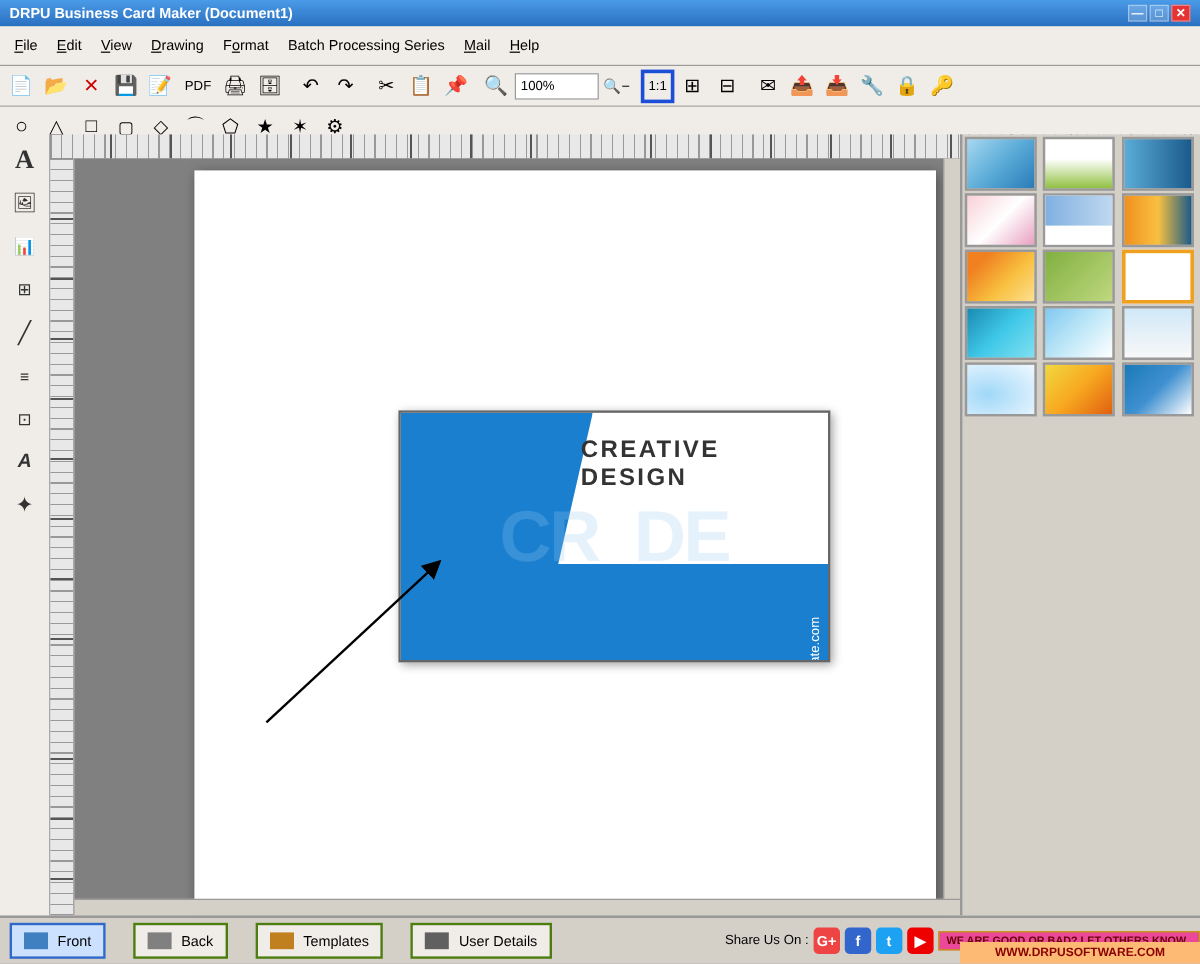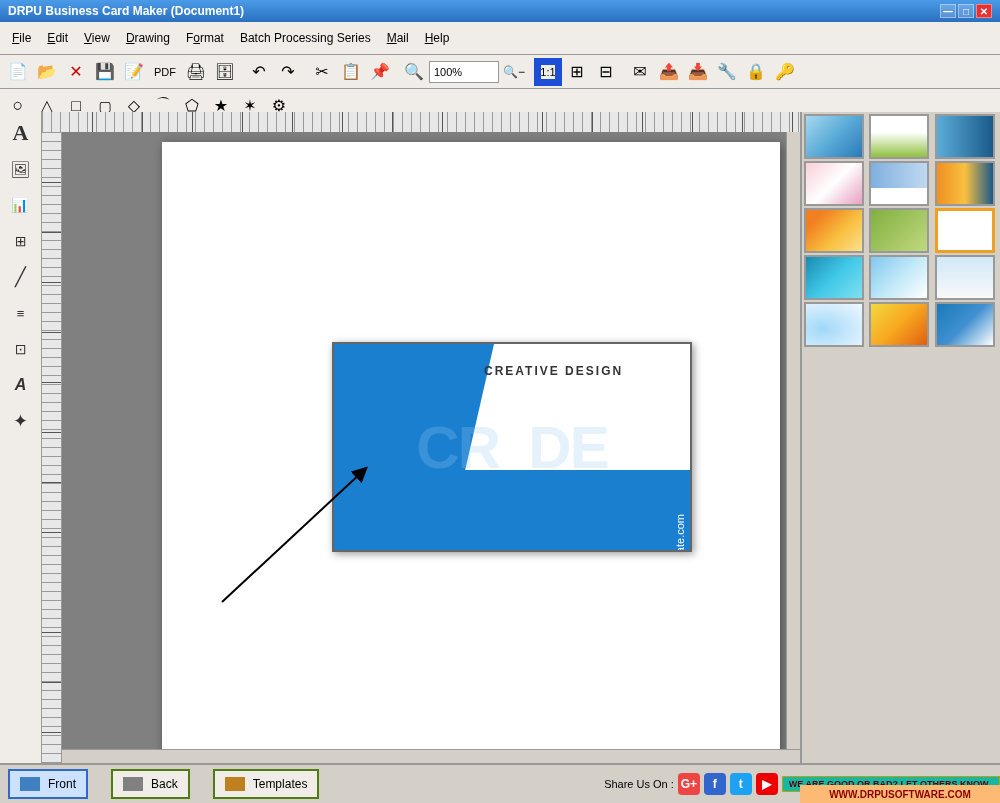--- a/index.html
+++ b/index.html
@@ -33,21 +33,21 @@
     #ruler-h { position: absolute; left: 42px; top: 112px; right: 0; height: 20px; background: #e8e8e8; border-bottom: 1px solid #999; }
     #ruler-v { position: absolute; left: 42px; top: 132px; width: 20px; bottom: 40px; background: #e8e8e8; border-right: 1px solid #999; }
     
     
     #canvas-area { position: absolute; left: 62px; top: 132px; right: 200px; bottom: 40px; background: #808080; overflow: hidden; }
     
     
     #business-card { position: absolute; left: 170px; top: 200px; width: 360px; height: 210px; background: white; border: 2px solid #666; overflow: hidden; box-shadow: 2px 2px 8px rgba(0,0,0,0.4); }
     .card-blue-left { position: absolute; left: 0; top: 0; width: 160px; height: 210px; background: #1a7fcf; clip-path: polygon(0 0, 100% 0, 70% 100%, 0 100%); }
     .card-blue-bottom { position: absolute; left: 0; bottom: 0; width: 360px; height: 80px; background: #1a7fcf; clip-path: polygon(120px 0, 100% 0, 100% 100%, 0 100%); }
-    .card-text-creative { position: absolute; top: 20px; left: 150px; font-size: 12px; font-weight: bold; color: #333; letter-spacing: 2px; }
+    .card-text-creative { position: absolute; top: 20px; left: 150px; font-size: 20px; font-weight: bold; color: #333; letter-spacing: 2px; }
     .card-name { position: absolute; bottom: 20px; left: 120px; font-size: 22px; font-weight: bold; color: white; }
     .card-email { position: absolute; bottom: 30px; right: 10px; font-size: 11px; color: white; transform: rotate(-90deg); transform-origin: right center; white-space: nowrap; }
     .card-watermark { position: absolute; top: 50%; left: 50%; transform: translate(-50%, -50%); font-size: 60px; font-weight: bold; color: rgba(150,200,240,0.25); letter-spacing: -2px; white-space: nowrap; }
     
     
     #templates-panel { position: absolute; right: 0; top: 112px; width: 200px; bottom: 40px; background: #d4d0c8; border-left: 2px solid #999; overflow-y: auto; display: grid; grid-template-columns: 1fr 1fr 1fr; gap: 2px; padding: 2px; align-content: start; }
     .template-thumb { width: 60px; height: 45px; cursor: pointer; border: 2px solid #999; overflow: hidden; background: #eee; }
     .t1 { background: linear-gradient(135deg, #a8d8f0 0%, #5bacd8 50%, #2a7ab8 100%); }
     .t2 { background: linear-gradient(to bottom, white 40%, #90c040 100%); position: relative; }
     .t3 { background: linear-gradient(to right, #5bacd8 0%, #1a5a8a 100%); }
@@ -73,21 +73,21 @@
     .social-icon { width: 22px; height: 22px; border-radius: 4px; display: flex; align-items: center; justify-content: center; font-size: 12px; font-weight: bold; color: white; cursor: pointer; }
     .si-google { background: #e44; }
     .si-fb { background: #36c; }
     .si-tw { background: #1da1f2; }
     .si-yt { background: #e00; }
     
     
     #website-badge { position: absolute; bottom: 0; right: 0; width: 200px; height: 18px; background: #fdba74; display: flex; align-items: center; justify-content: center; font-size: 9px; font-weight: bold; color: #8b0000; }
     
     
-    #feedback-badge { display: flex; align-items: center; gap: 4px; background: #14b8a6; border: 1px solid #c0a000; padding: 2px 6px; font-size: 9px; color: #660000; font-weight: bold; white-space: nowrap; }
+    #feedback-badge { display: flex; align-items: center; gap: 4px; background: #ec4899; border: 1px solid #c0a000; padding: 2px 6px; font-size: 9px; color: #660000; font-weight: bold; white-space: nowrap; }
     
     
     .ruler-h-content { width: 100%; height: 20px; background: repeating-linear-gradient(to right, #999 0px, #999 1px, transparent 1px, transparent 9px), repeating-linear-gradient(to right, #555 0px, #555 1px, transparent 1px, transparent 50px); background-color: #e8e8e8; }
     
     
     #hscroll { position: absolute; bottom: 40px; left: 62px; right: 200px; height: 14px; background: #d4d0c8; border-top: 1px solid #999; }
     #vscroll { position: absolute; right: 200px; top: 132px; width: 14px; bottom: 54px; background: #d4d0c8; border-left: 1px solid #999; }
   </style>
 </head>
 <body>
@@ -127,21 +127,21 @@
   <div class="tb-btn" title="Redo">↷</div>
   <div class="tb-separator"></div>
   <div class="tb-btn" title="Cut">✂</div>
   <div class="tb-btn" title="Copy">📋</div>
   <div class="tb-btn" title="Paste">📌</div>
   <div class="tb-separator"></div>
   <div class="tb-btn" title="Zoom In">🔍</div>
   <input class="zoom-input" type="text" value="100%" style="">
   <div class="tb-btn" title="Zoom Out" style="font-size:12px;">🔍−</div>
   <div class="tb-separator"></div>
-  <div class="tb-btn" title="Fit Page" style="font-size:11px;border:7px solid #1d4ed8;">1:1</div>
+  <div class="tb-btn" title="Fit Page" style="font-size:11px;border:3px solid #1d4ed8;">1:1</div>
   <div class="tb-btn" title="Grid">⊞</div>
   <div class="tb-btn" title="Grid2">⊟</div>
   <div class="tb-separator"></div>
   <div class="tb-btn" title="Mail">✉</div>
   <div class="tb-btn" title="Export">📤</div>
   <div class="tb-btn" title="Import">📥</div>
   <div class="tb-btn" title="Tool1">🔧</div>
   <div class="tb-btn" title="Tool2">🔒</div>
   <div class="tb-btn" title="Tool3">🔑</div>
 </div>
@@ -227,20 +227,24 @@
     <span>Front</span>
   </div>
   <div class="bottom-btn">
     <span style="display:inline-block;width:20px;height:14px;background:#808080;margin-right:4px;"></span>
     <span>Back</span>
   </div>
   <div class="bottom-btn">
     <span style="display:inline-block;width:20px;height:14px;background:#c08020;margin-right:4px;"></span>
     <span>Templates</span>
   </div>
+  <div class="bottom-btn">
+    <span style="display:inline-block;width:20px;height:14px;background:#606060;margin-right:4px;"></span>
+    <span>User Details</span>
+  </div>
   <div class="share-section">
     <span style="font-size:11px;">Share Us On :</span>
     <div class="social-icon si-google" title="Google+">G+</div>
     <div class="social-icon si-fb" title="Facebook">f</div>
     <div class="social-icon si-tw" title="Twitter">t</div>
     <div class="social-icon si-yt" title="YouTube">▶</div>
     <div id="feedback-badge">
       <span>WE ARE GOOD OR BAD? LET OTHERS KNOW..</span>
     </div>
   </div>

